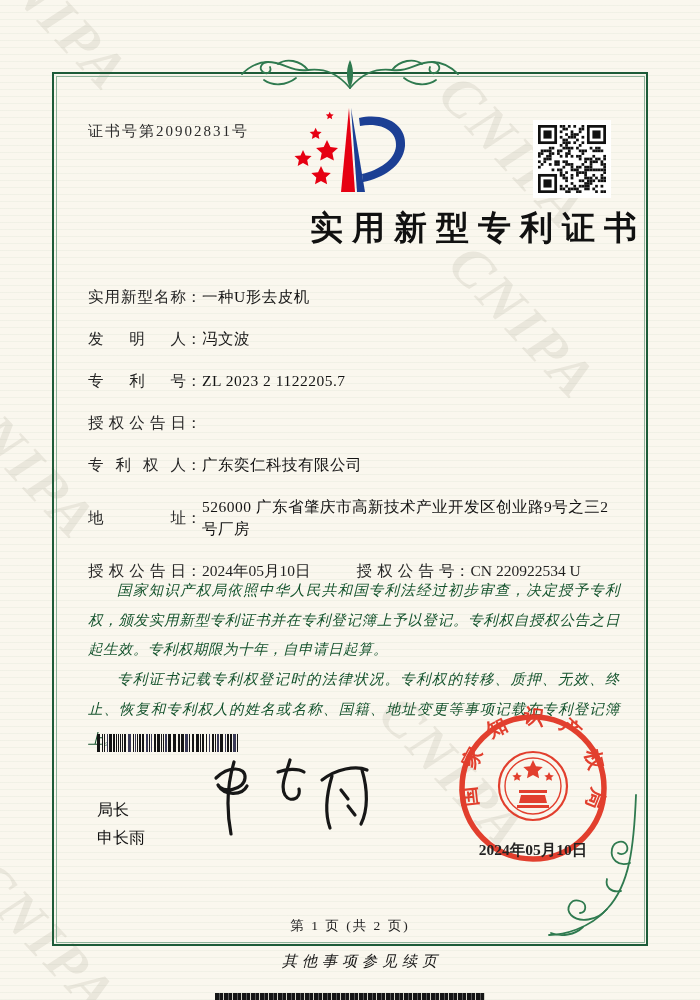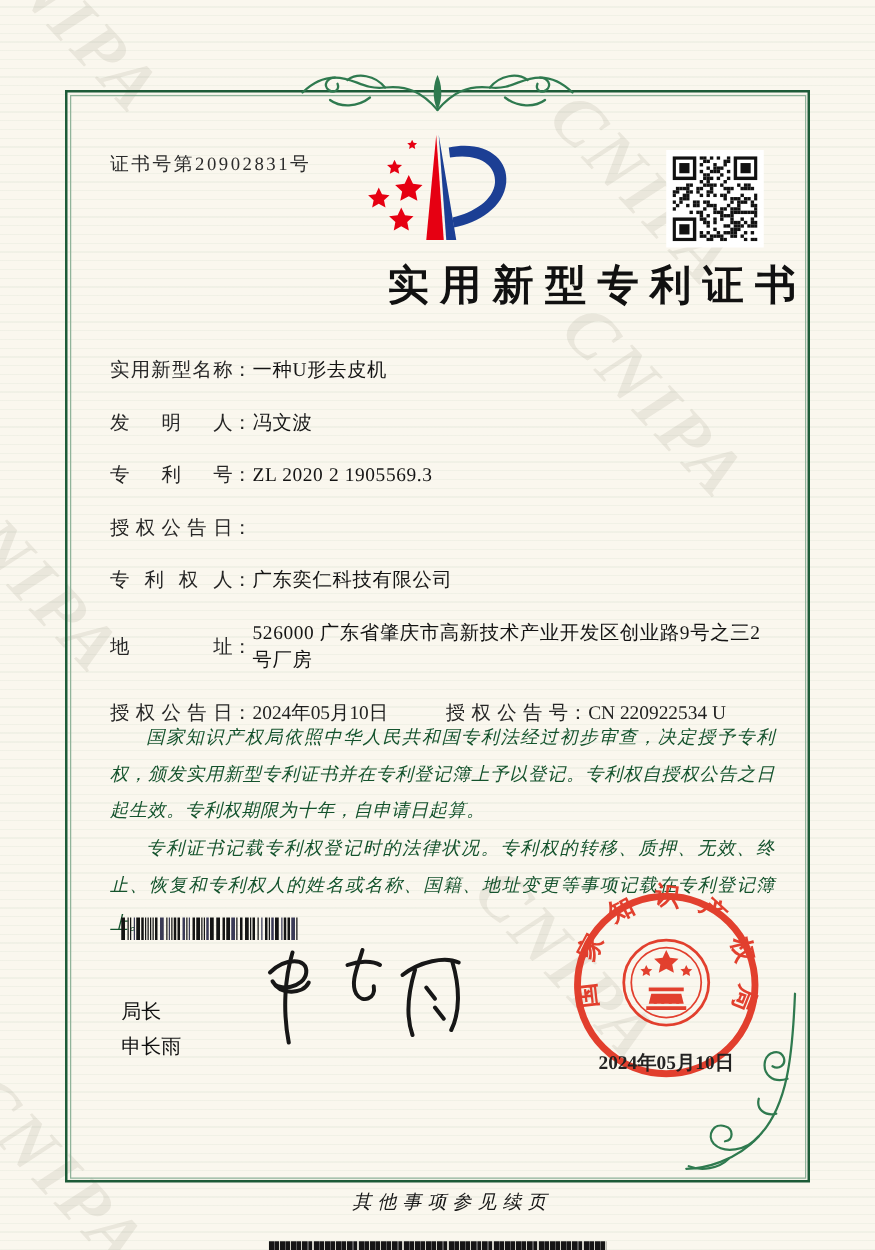--- a/index.html
+++ b/index.html
@@ -329,21 +329,21 @@
         <span class="field-value">一种U形去皮机</span>
       </div>
       <div class="field-row">
         <span class="field-label">发明人</span>
         <span class="field-colon">：</span>
         <span class="field-value">冯文波</span>
       </div>
       <div class="field-row">
         <span class="field-label">专利号</span>
         <span class="field-colon">：</span>
-        <span class="field-value">ZL 2020 2 1905569.3</span>
+        <span class="field-value">ZL 2023 2 1122205.7</span>
       </div>
       <div class="field-row">
         <span class="field-label">授权公告日</span>
         <span class="field-colon">：</span>
       </div>
       <div class="field-row">
         <span class="field-label">专利权人</span>
         <span class="field-colon">：</span>
         <span class="field-value">广东奕仁科技有限公司</span>
       </div>
@@ -472,18 +472,19 @@
     <svg class="flourish-br" width="100" height="150" viewBox="0 0 100 150">
       <g stroke="#2f7a4f" stroke-width="1.8" fill="none" stroke-linecap="round">
         <path d="M93 4 C91 54 87 94 64 118 C46 138 20 144 6 144"></path>
         <path d="M64 118 c-10 12 -28 14 -36 6 c-6 -7 0 -17 9 -14 c7 2 7 11 0 12"></path>
         <path d="M87 72 c-12 4 -20 -4 -18 -14 c2 -8 12 -10 15 -3 c2 6 -4 10 -9 7"></path>
         <path d="M40 136 c-8 8 -22 10 -32 6"></path>
         <path d="M78 100 c-10 2 -16 -4 -14 -12"></path>
       </g>
     </svg>
 
+    <div class="page-label">第 1 页 (共 2 页)</div>
   </div>
 
   <div class="footer-note">其他事项参见续页</div>
 
   <div class="bottom-bar"></div>
 </div>
 
 </body></html>

